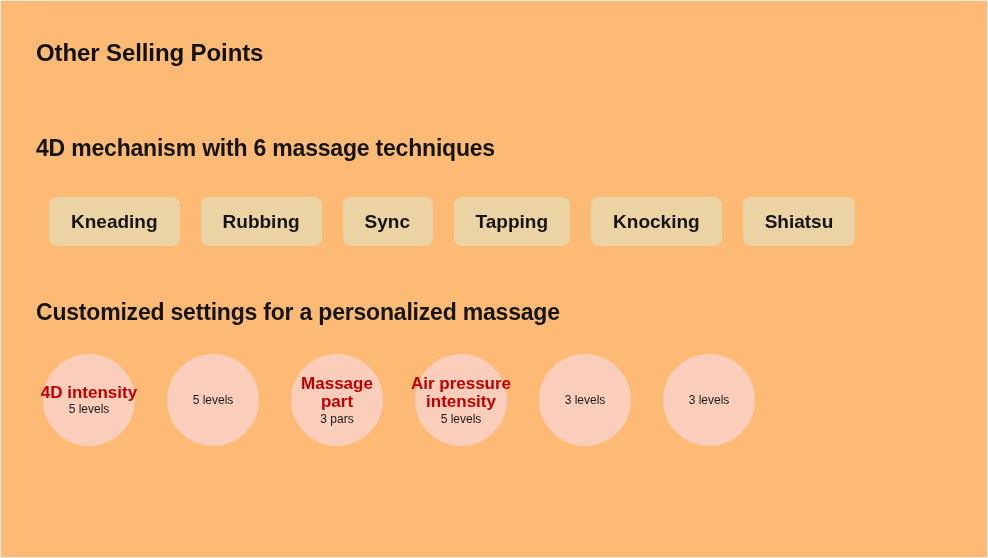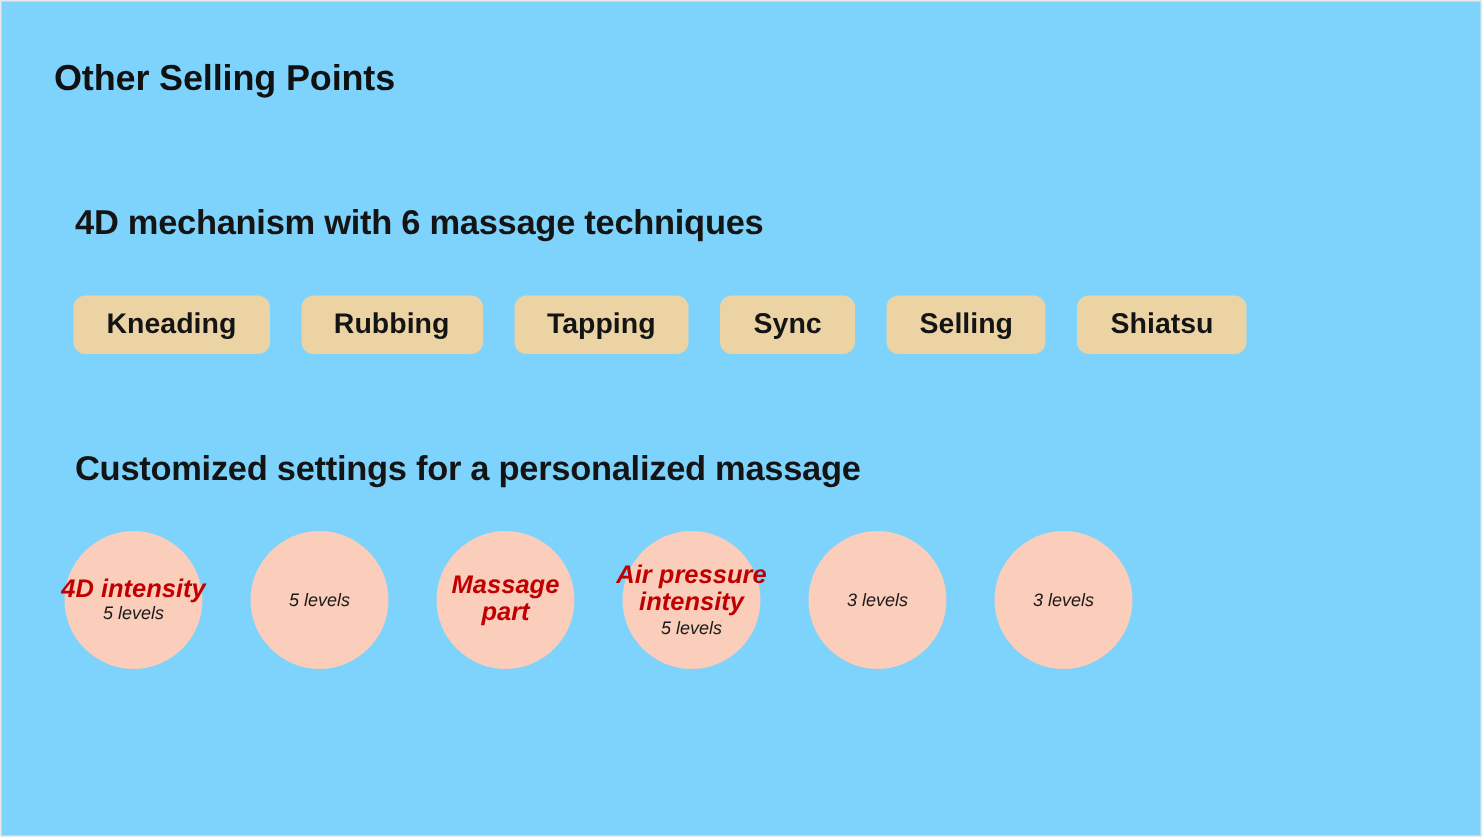--- a/index.html
+++ b/index.html
@@ -27,48 +27,48 @@
     left: 35px;
     top: 38px;
     font-size: 24px;
     font-weight: bold;
     color: #111111;
     letter-spacing: -0.1px;
     white-space: nowrap;
   }
   .section-heading {
     position: absolute;
-    left: 49px;
+    left: 35px;
     font-size: 23px;
     font-weight: bold;
     color: #141414;
     letter-spacing: -0.2px;
     white-space: nowrap;
   }
   .section-heading.techniques { top: 134px; }
   .section-heading.settings   { top: 298px; }
 
   
   .pill-row {
     position: absolute;
     left: 48px;
     top: 196px;
     display: flex;
     flex-direction: row;
     align-items: flex-start;
   }
   .pill {
-    height: 39px;
+    height: 49px;
     min-width: 90px;
     padding: 0 22px;
     margin-right: 21px;
     border-radius: 8px;
     display: flex;
     align-items: center;
-    justify-content: center;
+    justify-content: flex-start;
     font-size: 19px;
     font-weight: bold;
     color: #141414;
     white-space: nowrap;
     box-sizing: border-box;
   }
   .pill:last-child { margin-right: 16px; }
 
   
   .circle-row {
@@ -97,61 +97,60 @@
   }
   .circle-text {
     position: absolute;
     left: 50%;
     top: 50%;
     transform: translate(-50%, -50%);
     width: 150px;
     text-align: center;
     line-height: 1.08;
     white-space: nowrap;
-    font-style: italic;
   }
   .circle-label {
     display: block;
     font-size: 17px;
     font-weight: bold;
     white-space: normal;
   }
   .circle-value {
     display: block;
     font-size: 12px;
     font-weight: normal;
     color: #1a1a1a;
     margin-top: 1px;
   }
   .wrap-two .circle-label { white-space: normal; width: 96px; margin: 0 auto; }
 </style>
 </head>
 <body>
 
-<div class="page" style="background: #7dd3fc; border-color: rgb(232, 232, 232);">
+<div class="page" style="background: #fdba74; border-color: rgb(232, 232, 232);">
 
   <div class="slide-title">Other Selling Points</div>
 
   <div class="section-heading techniques">4D mechanism with 6 massage techniques</div>
 
   <div class="pill-row">
     <div class="pill" style="background: rgb(235, 211, 164); color: rgb(20, 20, 20);">
       <span>Kneading</span>
     </div>
     <div class="pill" style="background: rgb(235, 211, 164); color: rgb(20, 20, 20);">
       <span>Rubbing</span>
     </div>
     <div class="pill" style="background: rgb(235, 211, 164); color: rgb(20, 20, 20);">
+      <span>Sync</span>
+    </div>
+    <div class="pill" style="background: rgb(235, 211, 164); color: rgb(20, 20, 20);">
       <span>Tapping</span>
     </div>
     <div class="pill" style="background: rgb(235, 211, 164); color: rgb(20, 20, 20);">
-      <span>Sync</span>
-    </div>
-    <div class="pill" style="background: rgb(235, 211, 164); color: rgb(20, 20, 20);">
-      <span>Selling</span>
+      <span>Knocking</span>
     </div>
     <div class="pill" style="background: rgb(235, 211, 164); color: rgb(20, 20, 20);">
       <span>Shiatsu</span>
     </div>
   </div>
 
   <div class="section-heading settings">Customized settings for a personalized massage</div>
 
   <div class="circle-row">
 
@@ -167,20 +166,21 @@
       <div class="circle-bg" style="background: rgb(251, 205, 187);"></div>
       <div class="circle-text">
         <span class="circle-value" style="color: rgb(26, 26, 26);">5 levels</span>
       </div>
     </div>
 
     <div class="circle-item wrap-two">
       <div class="circle-bg" style="background: rgb(251, 205, 187);"></div>
       <div class="circle-text">
         <span class="circle-label" style="color: rgb(192, 0, 0);">Massage part</span>
+        <span class="circle-value" style="color: rgb(26, 26, 26);">3 pars</span>
       </div>
     </div>
 
     <div class="circle-item">
       <div class="circle-bg" style="background: rgb(251, 205, 187);"></div>
       <div class="circle-text">
         <span class="circle-label" style="color: rgb(192, 0, 0);">Air pressure intensity</span>
         <span class="circle-value" style="color: rgb(26, 26, 26);">5 levels</span>
       </div>
     </div>

